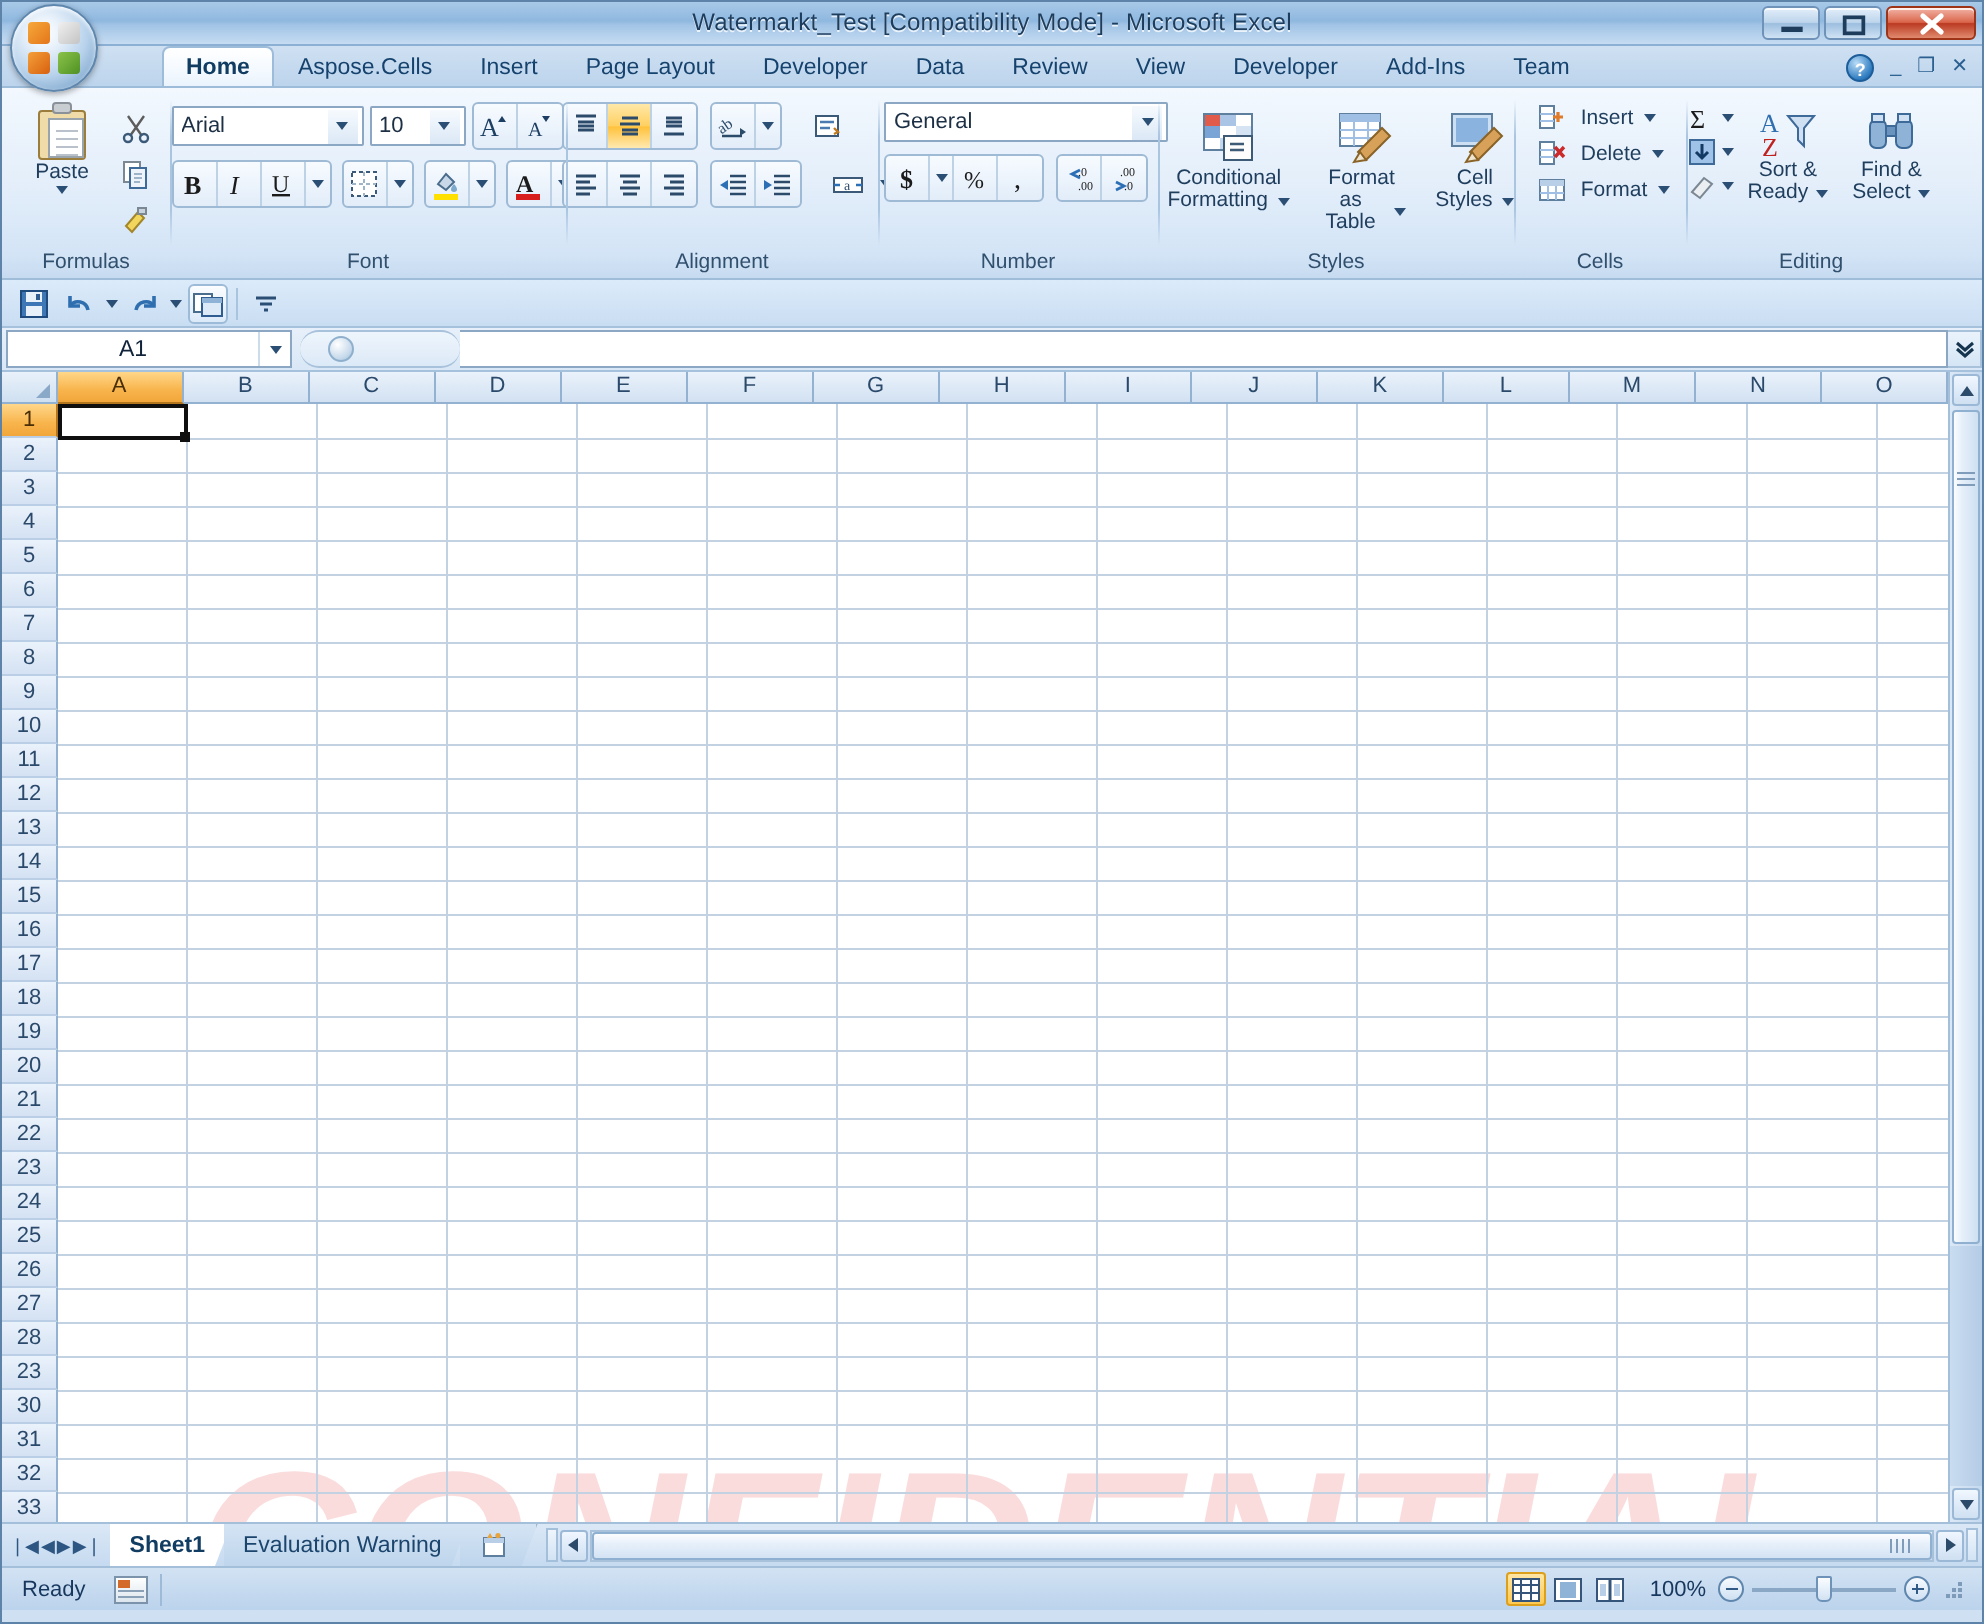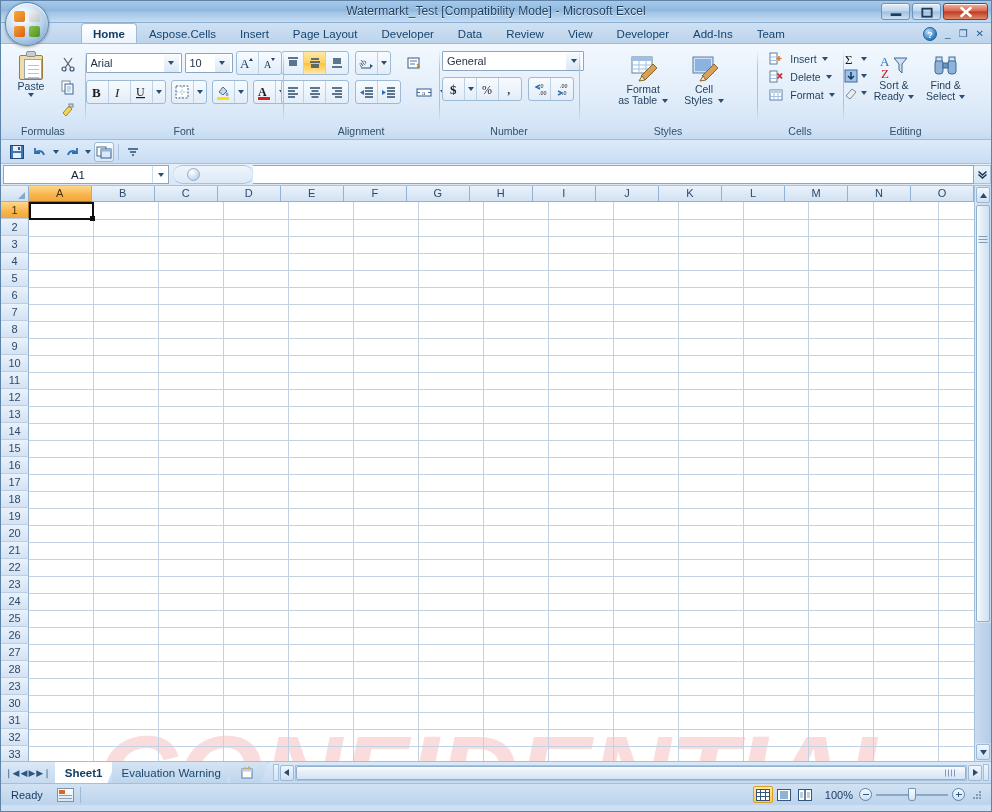--- a/index.html
+++ b/index.html
@@ -168,21 +168,21 @@
   .qsep{ width:1px;height:16px;background:#a9c4de; margin:0 1px; }
 
   
   .fbar{
     height:22px; display:flex; align-items:stretch;
     background:linear-gradient(180deg,#e7f0fa,#d9e7f6);
     border-bottom:1px solid #a6c1dc;
     padding:1px 0 1px 2px;
   }
   .namebox{
-    width:166px; background:#fff; border:1px solid #8ba7c4;
+    width:143px; background:#fff; border:1px solid #8ba7c4;
     display:flex; align-items:center; font-size:11.5px; color:#10233a;
   }
   .namebox .nval{ flex:1; text-align:center; }
   .namebox .nbtn{ width:16px; display:flex;align-items:center;justify-content:center; border-left:1px solid #cddcea; height:100%; }
   .fxzone{
     width:80px; display:flex; align-items:center; justify-content:space-around;
     background:linear-gradient(180deg,#eef5fc,#dce9f7);
     border:1px solid #a8c2dc; border-left:none; border-right:none;
     margin-left:4px; border-radius:10px;
   }
@@ -641,20 +641,38 @@
                 </svg>
             </div>
           </div>
         </div>
       </div>
       <div class="grp-label">Number</div>
     </div>
 
     <div class="grp" style="width:178px">
       <div class="grp-body" style="gap:6px;padding-left:6px">
+        <div class="btn big">
+          <svg width="30" height="30" viewBox="0 0 30 30">
+            <rect x="3" y="3" width="24" height="18" fill="#fff" stroke="#5f7f9e"></rect>
+            <rect x="3" y="3" width="8" height="6" fill="#e05b4a"></rect>
+              <rect x="11" y="3" width="8" height="6" fill="#a9c4e4"></rect>
+            <rect x="3" y="9" width="8" height="6" fill="#7aa4d6"></rect>
+              <rect x="19" y="9" width="8" height="6" fill="#d6e3f3"></rect>
+            <rect x="11" y="15" width="8" height="6" fill="#c3d8ee"></rect>
+            <path d="M3 3h24v18H3z" fill="none" stroke="#5f7f9e"></path>
+            <rect x="13" y="14" width="14" height="12" fill="#fdfdfd" stroke="#3d5a77"></rect>
+            <path d="M16 18h7M16 21h7" stroke="#3d5a77" stroke-width="1.2"></path>
+          </svg>
+          <div class="btn-lbl">Conditional</div>
+          <div class="row">
+              <div class="btn-lbl">Formatting</div>
+              <span class="caret" style="margin-left:3px"></span>
+            </div>
+        </div>
         <div class="btn big">
           <svg width="30" height="30" viewBox="0 0 30 30">
             <rect x="4" y="3" width="20" height="16" fill="#fff" stroke="#5f7f9e"></rect>
             <rect x="4" y="3" width="20" height="4" fill="#9fbfe4"></rect>
             <path d="M11 7v12M18 7v12M4 11h20M4 15h20" stroke="#9fbfe4"></path>
             <path d="M13 22 L25 10 l4 4 L17 26 z" fill="#d8a15a" stroke="#8a6327"></path>
             <path d="M11 27 l3 -5 l3 4 z" fill="#efe6d2" stroke="#8a6327"></path>
           </svg>
           <div class="btn-lbl">Format</div>
           <div class="row">

